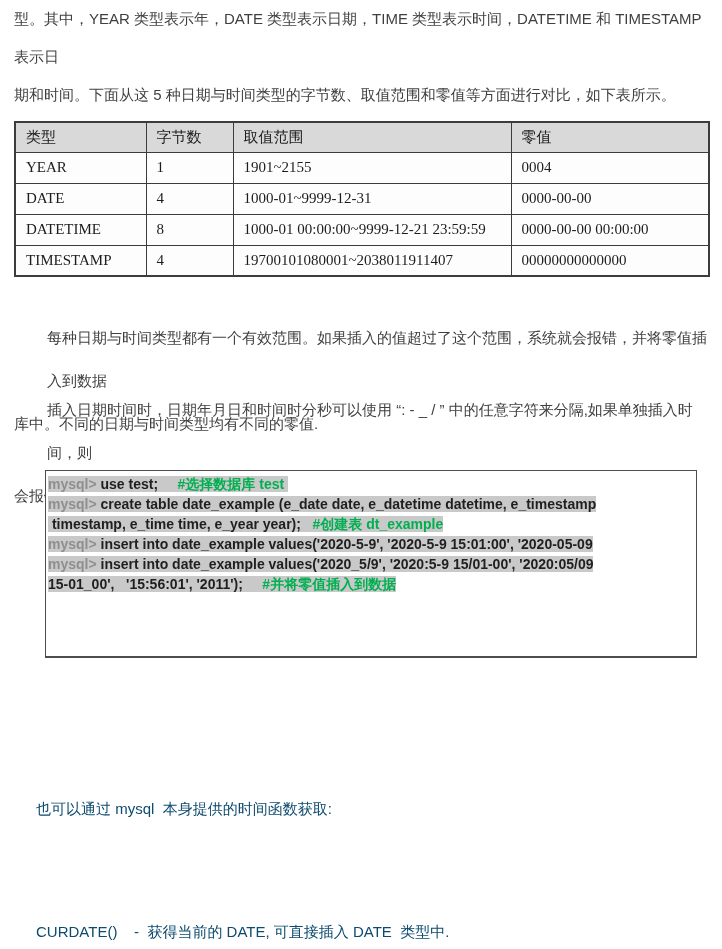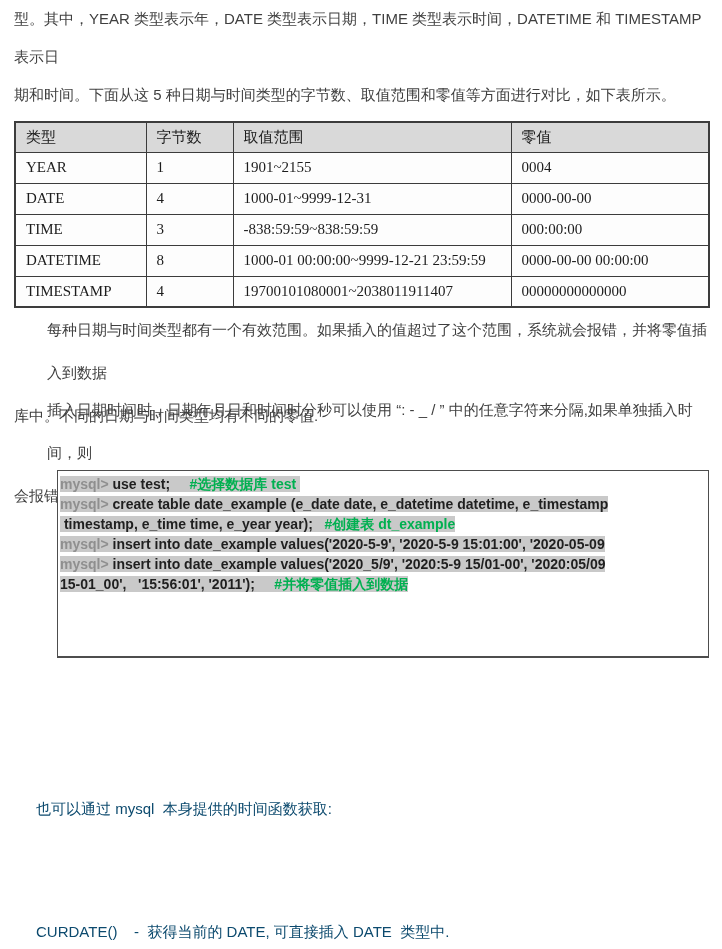--- a/index.html
+++ b/index.html
@@ -4,36 +4,36 @@
 <style>
   * { margin:0; padding:0; box-sizing:border-box; }
   html,body { background:#ffffff; }
   body { width:722px; height:949px; overflow:hidden; font-family:"Liberation Sans", sans-serif; }
   .page { position:relative; width:722px; height:949px; background:#ffffff; }
 
   
   .para { position:absolute; left:14px; right:12px; color:#3f3f3f; font-size:15px; }
   .para .line { display:block; line-height:38px; white-space:pre-wrap; }
   .p1 { top:0; }
-  .p2 { top:308px; } .p2 .line, .p3 .line { line-height:43px; }
+  .p2 { top:316px; } .p2 .line, .p3 .line { line-height:43px; }
   .p3 { top:388px; }
   .indent { padding-left:33px; }
 
   
   .dt-table { position:absolute; top:121px; left:14px; width:694px; border-collapse:collapse;
               table-layout:fixed; font-family:"Liberation Serif", serif; font-size:15px; color:#1c1c1c; }
   .dt-table th, .dt-table td { border:1px solid #3c3c3c; padding-left:10px; text-align:left;
               font-weight:normal; overflow:hidden; white-space:nowrap;margin-top:20px; }
   .dt-table thead tr { height:30px; background:#d9d9d9; }
   .dt-table tbody tr { height:31px; background:#fdfdfd; }
   .dt-table { border:2px solid #3c3c3c; }
 
   
   .codebox { position:absolute; top:470px; left:45px; width:652px; height:188px;
-             border:1px solid #4d4d4d; border-bottom-width:2px; padding:3px 0 0 2px; background:#ffffff;margin-left:12px; }
+             border:1px solid #4d4d4d; border-bottom-width:2px; padding:3px 0 0 2px; background:#ffffff; }
   .code-line { line-height:20px; font-size:14px; font-weight:bold; white-space:pre; }
   .hl { background:#c9c9c9; }
   .seg-prompt { color:#8f8f8f; }
   .seg-cmd { color:#1f1f1f; }
   .seg-comment { color:#00b050; }
 
   
   .footer-line { position:absolute; left:36px; right:12px; color:#0c4a6e; font-size:15px;
                  line-height:22px; white-space:pre-wrap; }
   .f1 { top:798px; } .f2 { top:881px; } .f3 { top:921px; }
@@ -70,26 +70,20 @@
         <td>1901~2155</td>
         <td>0004</td>
       </tr>
       <tr>
         <td>DATE</td>
         <td>4</td>
         <td>1000-01~9999-12-31</td>
         <td>0000-00-00</td>
       </tr>
       <tr>
-        <td>TIME</td>
-        <td>3</td>
-        <td>-838:59:59~838:59:59</td>
-        <td>000:00:00</td>
-      </tr>
-      <tr>
         <td>DATETIME</td>
         <td>8</td>
         <td>1000-01 00:00:00~9999-12-21 23:59:59</td>
         <td>0000-00-00 00:00:00</td>
       </tr>
       <tr>
         <td>TIMESTAMP</td>
         <td>4</td>
         <td>19700101080001~2038011911407</td>
         <td>00000000000000</td>

